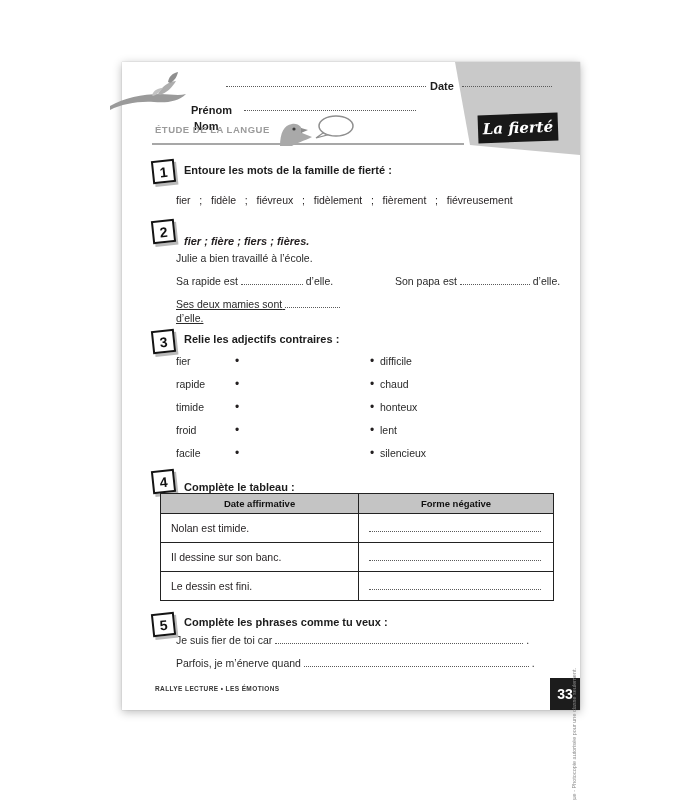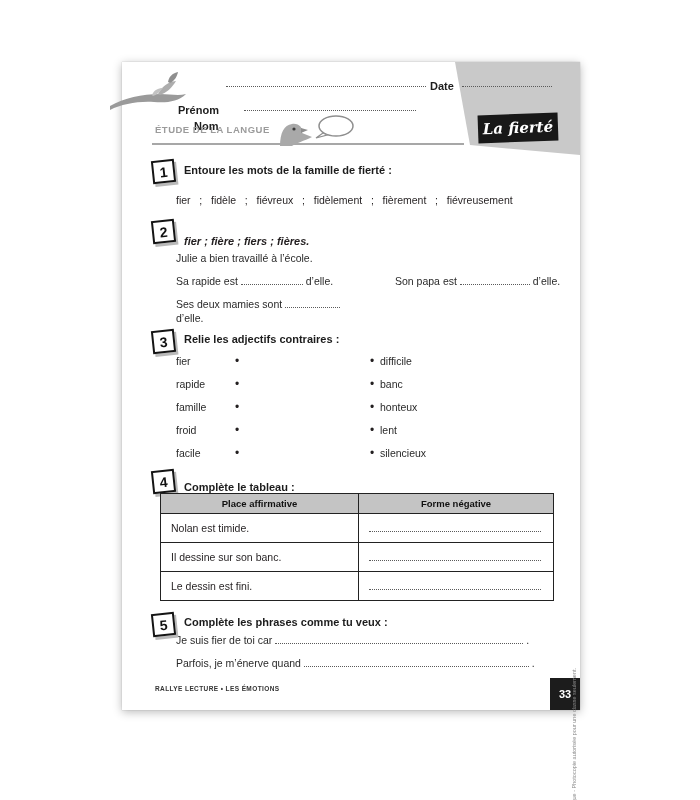--- a/index.html
+++ b/index.html
@@ -48,21 +48,21 @@
   .ex-title { position:absolute; left:62px; font-weight:bold; font-size:11px; color:#1c1c1c;text-align:center; }
   .body-text { font-size:10.5px; color:#2a2a2a; }
 
   
   .ex1-words { position:absolute; left:54px; top:132px; font-size:10.5px; white-space:pre; }
 
   
   .ex2-sub { position:absolute; left:62px; top:173px; font-weight:bold; font-style:italic; font-size:11px; }
   .ex2-intro { position:absolute; left:54px; top:190px; }
   .ex2-col { position:absolute; width:192px; line-height:14px; }
-  .s-row1 { top:212px; } .s-row2 { top:235px; }
+  .s-row1 { top:212px; } .s-row2 { top:235px;text-decoration:underline; }
   .col-l { left:54px; } .col-r { left:273px; }
 
   
   .match-left  { position:absolute; left:54px;  }
   .match-ldot  { position:absolute; left:113px; font-size:12px; }
   .match-rdot  { position:absolute; left:248px; font-size:12px; }
   .match-right { position:absolute; left:258px; }
 
   
   .tbl { position:absolute; left:38px; top:431px; width:394px; border-collapse:collapse; }
@@ -71,21 +71,21 @@
   .tbl col.c1 { width:199px; } .tbl col.c2 { width:195px; }
 
   
   .ex5-line { position:absolute; left:54px; width:385px; }
 
   
   .footer-left { position:absolute; left:33px; top:623px; font-size:6.5px; font-weight:bold; letter-spacing:0.4px; color:#333; }
   .page-box {
     position:absolute; right:0; bottom:0; width:30px; height:32px; background:#1c1c1c;
     color:#fff; display:flex; align-items:center; justify-content:center;
-    font-weight:bold; font-size:11px;
+    font-weight:bold; font-size:14px;
   }
   .copyright {
     position:absolute; right:3px; bottom:42px;
     font-size:5.5px; color:#8a8a8a; white-space:nowrap;
     transform:rotate(-90deg); transform-origin:right bottom;
   }
 </style>
 </head>
 <body>
 
@@ -98,21 +98,21 @@
       <path d="M2,34 C16,26 34,22 52,22 C62,22 70,24 78,22 C70,30 58,31 46,30 C30,29 14,32 2,38 Z" fill="#9a9a9a"></path>
       <path d="M50,22 C54,14 60,10 68,9 C64,16 58,21 52,23 Z" fill="#adadad"></path>
       <path d="M60,10 C61,4 65,1 70,0 C69,5 66,9 62,11 Z" fill="#8f8f8f"></path>
       <path d="M44,23 C46,18 50,16 55,16 C52,20 48,23 45,24 Z" fill="#c2c2c2"></path>
     </svg>
 
     <span class="hdr-label" style="left:72px; top:18px;margin-top:40px;">Nom</span>
     <span class="dotline" style="left:104px; top:13px; width:200px;"></span>
     <span class="hdr-label" style="left:308px; top:18px;">Date</span>
     <span class="dotline" style="left:340px; top:13px; width:90px;"></span>
-    <span class="hdr-label" style="left:56px; top:42px;">Prénom</span>
+    <span class="hdr-label" style="left:69px; top:42px;">Prénom</span>
     <span class="dotline" style="left:122px; top:37px; width:172px;"></span>
 
     <span class="section-label">ÉTUDE DE LA LANGUE</span>
     <div class="header-rule"></div>
 
     <svg class="bird" width="95" height="33" viewBox="0 0 95 33">
       <path d="M6,33 C6,20 10,12 18,11 C25,10 29,15 28,20 L38,24 C30,28 22,30 18,33 Z" fill="#a9a9a9"></path>
       <circle cx="20" cy="16" r="1.6" fill="#3a3a3a"></circle>
       <path d="M27,15 L34,17 L27,20 Z" fill="#8d8d8d"></path>
       <ellipse cx="62" cy="13" rx="17" ry="10" fill="#ffffff" stroke="#8f8f8f" stroke-width="1.5"></ellipse>
@@ -149,23 +149,23 @@
     <span class="ex-title" style="top:271px;">Relie les adjectifs contraires :</span>
 
     <span class="match-left body-text" style="top:293px;">fier</span>
     <span class="match-ldot" style="top:292px;">•</span>
     <span class="match-rdot" style="top:292px;">•</span>
     <span class="match-right body-text" style="top:293px;">difficile</span>
 
     <span class="match-left body-text" style="top:316px;">rapide</span>
     <span class="match-ldot" style="top:315px;">•</span>
     <span class="match-rdot" style="top:315px;">•</span>
-    <span class="match-right body-text" style="top:316px;">banc</span>
-
-    <span class="match-left body-text" style="top:339px;">famille</span>
+    <span class="match-right body-text" style="top:316px;">chaud</span>
+
+    <span class="match-left body-text" style="top:339px;">timide</span>
     <span class="match-ldot" style="top:338px;">•</span>
     <span class="match-rdot" style="top:338px;">•</span>
     <span class="match-right body-text" style="top:339px;">honteux</span>
 
     <span class="match-left body-text" style="top:362px;">froid</span>
     <span class="match-ldot" style="top:361px;">•</span>
     <span class="match-rdot" style="top:361px;">•</span>
     <span class="match-right body-text" style="top:362px;">lent</span>
 
     <span class="match-left body-text" style="top:385px;">facile</span>
@@ -176,21 +176,21 @@
     <div class="num-badge" style="top:408px;">4</div>
     <span class="ex-title" style="top:411px;margin-top:8px;">Complète le tableau :</span>
 
     <table class="tbl">
       <colgroup>
           <col class="c1">
           <col class="c2">
         </colgroup>
       <thead>
         <tr>
-          <th>Place affirmative</th>
+          <th>Date affirmative</th>
           <th>Forme négative</th>
         </tr>
       </thead>
       <tbody>
         <tr>
           <td>Nolan est timide.</td>
           <td><span class="dots" style="width:172px;"></span></td>
         </tr>
         <tr>
           <td>Il dessine sur son banc.</td>

